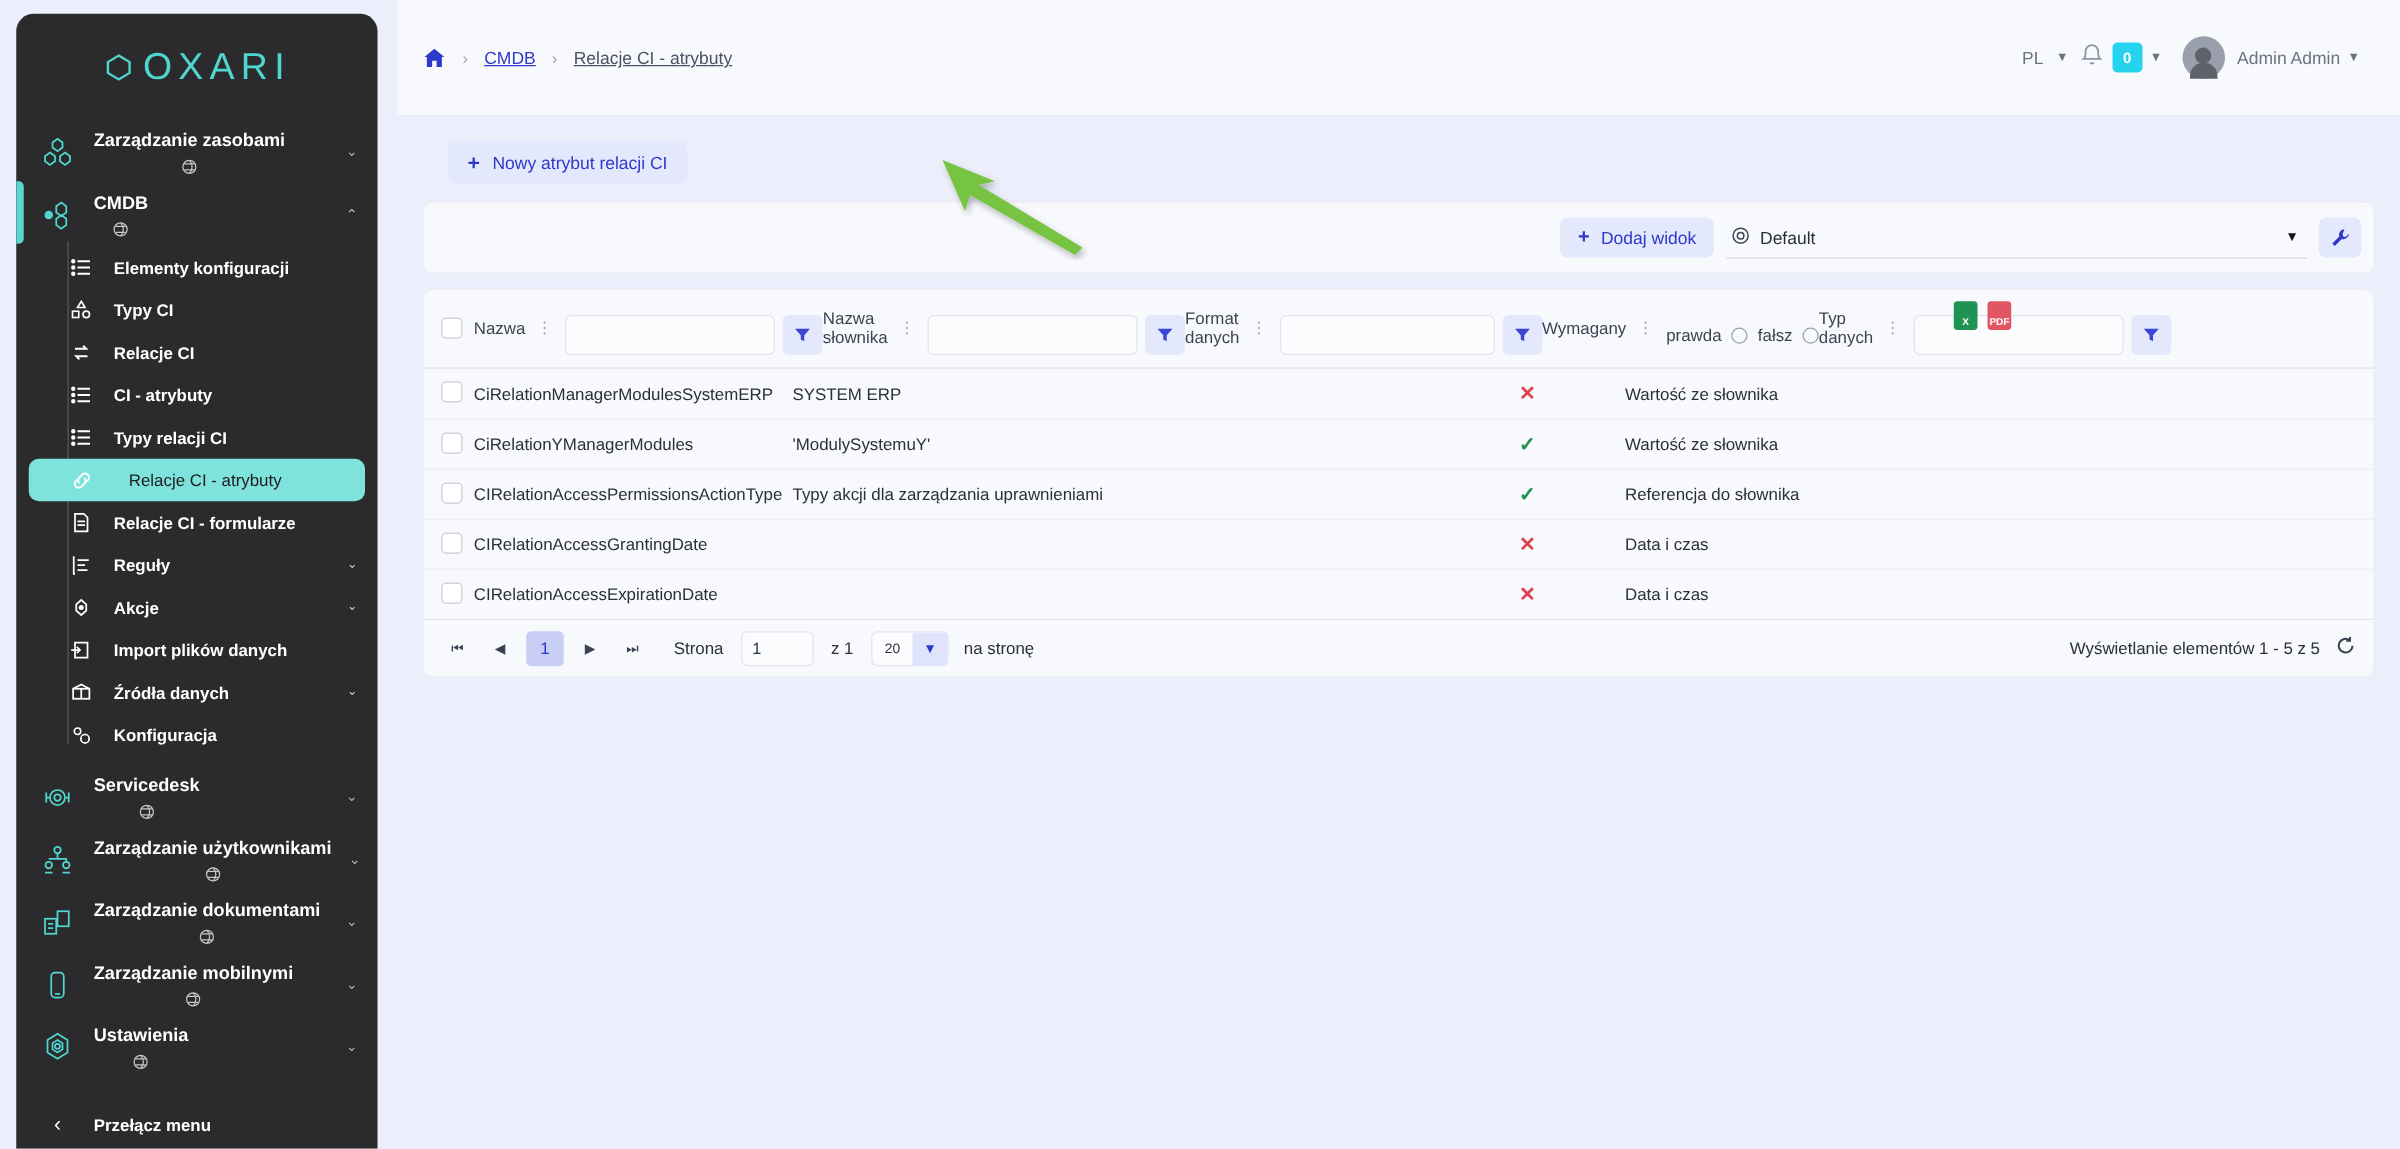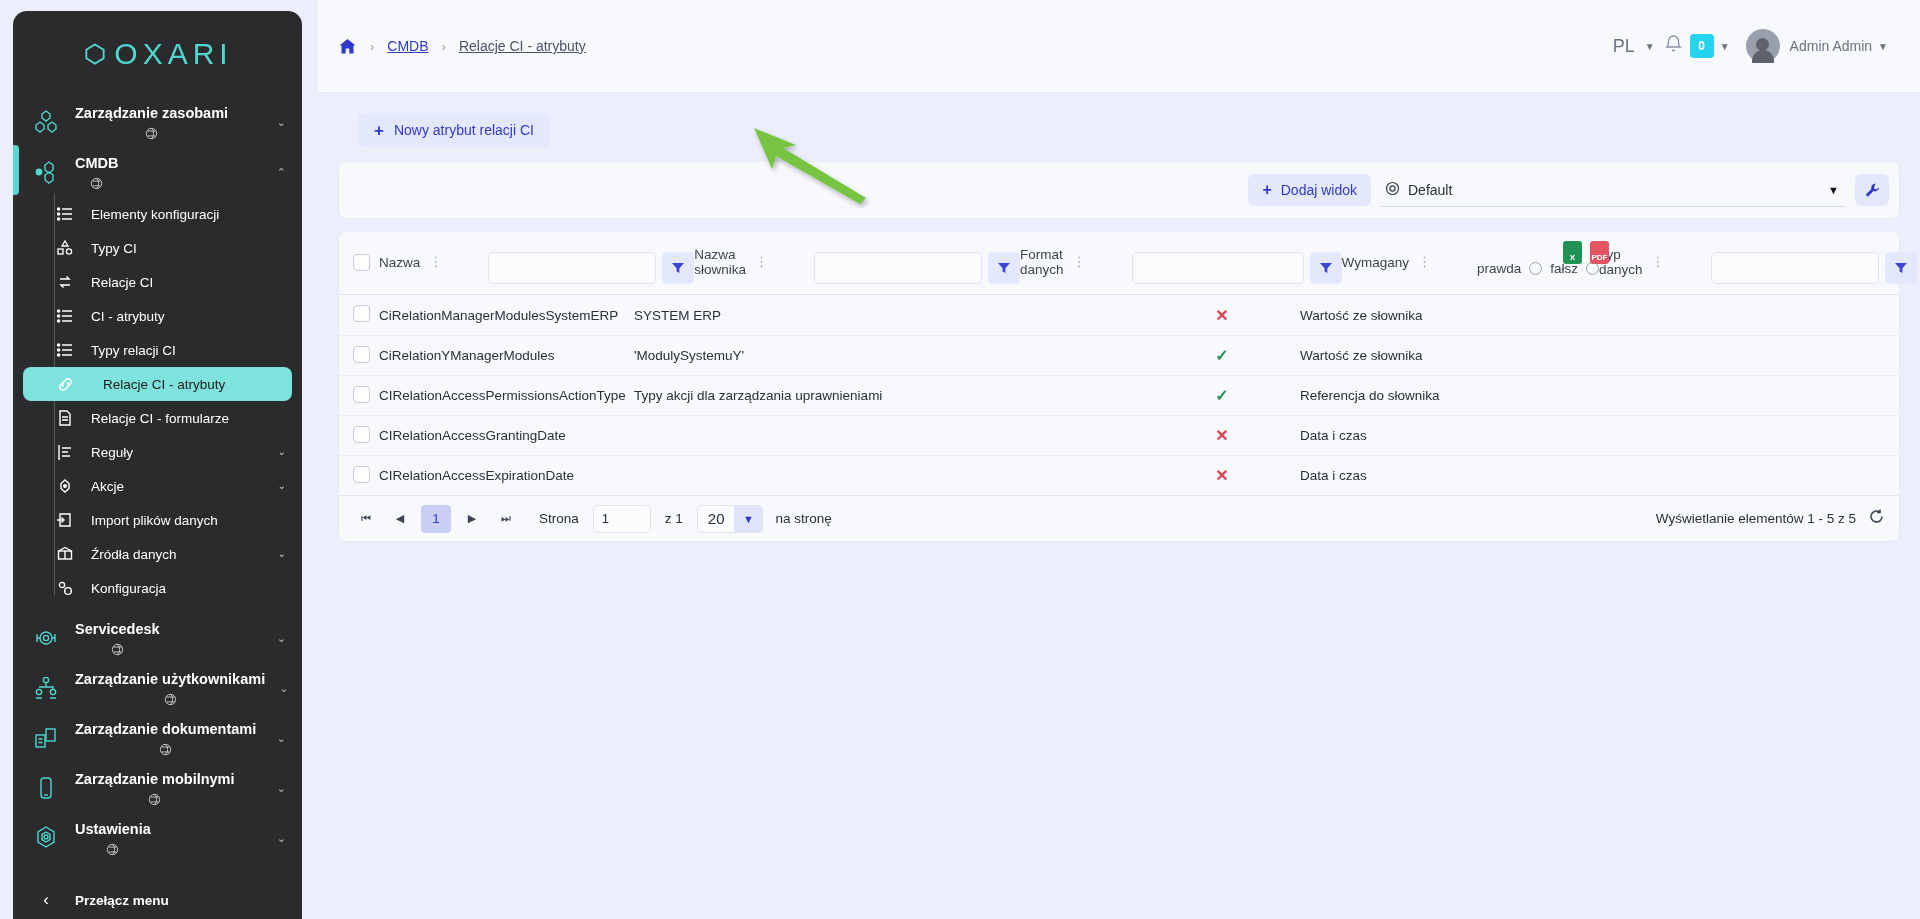--- a/index.html
+++ b/index.html
@@ -49,21 +49,21 @@
   .subnav::before {
     content: ""; position: absolute; left: 41px; top: -4px; bottom: 10px;
     width: 1px; background: #585858;
   }
   .nav-item {
     position: relative; display: flex; align-items: center; gap: 14px;
     margin: 0 10px; height: 34px; padding-left: 30px; border-radius: 8px;
     cursor: pointer;
   }
   .nav-item .i-icon { width: 24px; height: 24px; flex: 0 0 24px; display:flex; align-items:center; justify-content:center; color:#fff; }
-  .nav-item .i-label { font-size: 13.5px; font-weight: 400; color: #fff; white-space: nowrap; }
+  .nav-item .i-label { font-size: 13.5px; font-weight: 700; color: #fff; white-space: nowrap; }
   .nav-item .caret { color:#cfcfcf; font-size:10px; margin-right: 6px; }
   .nav-item.active { background: #7fe3dd; }
   .nav-item.active .i-label { color: #1c1c1e; font-weight: 400; padding-left: 12px;}
   .nav-item.active .i-icon { color: #fff; }
   .nav-spacer { height: 8px; }
 
   .toggle-menu {
     display:flex; align-items:center; gap: 14px; padding-left: 18px; height: 46px;
     margin-top: 14px; cursor: pointer;
   }
@@ -78,21 +78,21 @@
     display: flex; align-items: center; padding: 0 22px 0 20px;
     border-bottom: 1px solid #e7e9f2;
   }
   .breadcrumb { display: flex; align-items: center; gap: 13px; font-size: 14px; }
   .home-icon { color: #2f39c9; display:flex; }
   .bc-sep { color: #9aa0b4; font-size: 13px; }
   .bc-link { color: #2f39c9; text-decoration: underline; font-size: 14px; cursor:pointer;}
   .bc-current { color: #4b5266; text-decoration: underline; font-size: 14px; }
 
   .top-right { margin-left: auto; display:flex; align-items:center; gap: 0px; }
-  .lang { font-size: 18px; color:#6b7280; padding: 0 4px;}
+  .lang { font-size: 14px; color:#6b7280; padding: 0 4px;}
   .mini-caret { color:#6b7280; font-size:10px; margin: 0 10px 0 6px;}
   .bell { color:#8b93a7; font-size: 17px; margin-right: 8px;}
   .badge {
     background: #26d3ef; color:#fff; font-size: 12px; font-weight: 700;
     min-width: 24px; height: 24px; border-radius: 4px;
     display:flex; align-items:center; justify-content:center; padding: 0 6px;
   }
   .avatar {
     width: 34px; height: 34px; border-radius: 50%;
     background: #9aa0ab; margin: 0 10px 0 6px; overflow:hidden;
@@ -140,21 +140,21 @@
   .exp-ico { width: 19px; height: 23px; border-radius: 3px; display:flex; align-items:flex-end; justify-content:center; font-size:8px; font-weight:700; color:#fff; padding-bottom:2px;}
   .exp-xls { background:#1f9254; }
   .exp-pdf { background:#e25563; }
 
   .thead { display:flex; align-items:flex-start; padding: 10px 0 0 0; border-bottom: 1px solid #dfe2ec;}
   .th {
     padding-top: 10px; display:flex; flex-direction:row; gap: 10px;
   }
   .th-title { display:flex; align-items:center; gap: 9px; font-size: 13.5px; color:#3d4351; height: 20px;}
   .dots { color:#9aa0b4; font-size: 13px; letter-spacing: 0; line-height:10px;}
-  .th-filter { display:flex; align-items:center; gap: 6px; padding-bottom: 10px; margin-left: 36px;}
+  .th-filter { display:flex; align-items:center; gap: 6px; padding-bottom: 10px;}
   .f-input {
     height: 32px; border: 1px solid #e1e4ef; border-radius: 5px; background:#fbfcfe;
   }
   .f-btn {
     width: 32px; height: 32px; background:#e4e8fd; border-radius:5px;
     display:flex; align-items:center; justify-content:center; color:#3b46d6; cursor:pointer;
   }
   .radio-group { display:flex; align-items:center; gap:8px; font-size:13.5px; color:#3d4351; height:32px;}
   .radio { width: 13px; height:13px; border:1px solid #9aa0b4; border-radius:50%; display:inline-block;}
 
@@ -178,21 +178,21 @@
   .tfoot {
     display:flex; align-items:center; height: 46px; border-top: 1px solid #e4e7f1;
     padding: 0 14px 0 14px; font-size: 13.5px; color:#2a2f3a;
   }
   .pg-btn { width: 26px; height: 26px; display:flex; align-items:center; justify-content:center; color:#3b4252; cursor:pointer; font-size: 11px;}
   .pg-num { width: 30px; height: 28px; background:#c9cef4; color:#2f39c9; border-radius:4px; display:flex;align-items:center;justify-content:center; font-size:13.5px; cursor:pointer; }
   .pg-label { margin-left: 20px; }
   .pg-input { width: 58px; height: 28px; border:1px solid #e1e4ef; border-radius:5px; background:#fbfcfe; margin-left: 14px; display:flex; align-items:center; padding-left:8px; font-size:13px;}
   .pg-of { margin-left: 14px; }
   .pg-size { margin-left: 14px; height: 28px; display:flex; align-items:center; border:1px solid #e1e4ef; border-radius:5px; overflow:hidden; background:#fbfcfe; cursor:pointer;}
-  .pg-size .val { padding: 0 10px; font-size: 15px; }
+  .pg-size .val { padding: 0 10px; font-size: 11px; }
   .pg-size .dd { width: 28px; height: 100%; background:#dfe3fb; display:flex;align-items:center;justify-content:center; color:#2f39c9; font-size:11px;}
   .pg-per { margin-left: 12px; }
   .pg-right { margin-left:auto; display:flex; align-items:center; gap: 12px;}
   .refresh { font-size: 17px; color:#3b4252; cursor:pointer; }
 
   
   .arrow-anno { position: absolute; left: 420px; top: 118px; pointer-events:none; z-index: 50;}
 </style>
 </head>
 <body>

